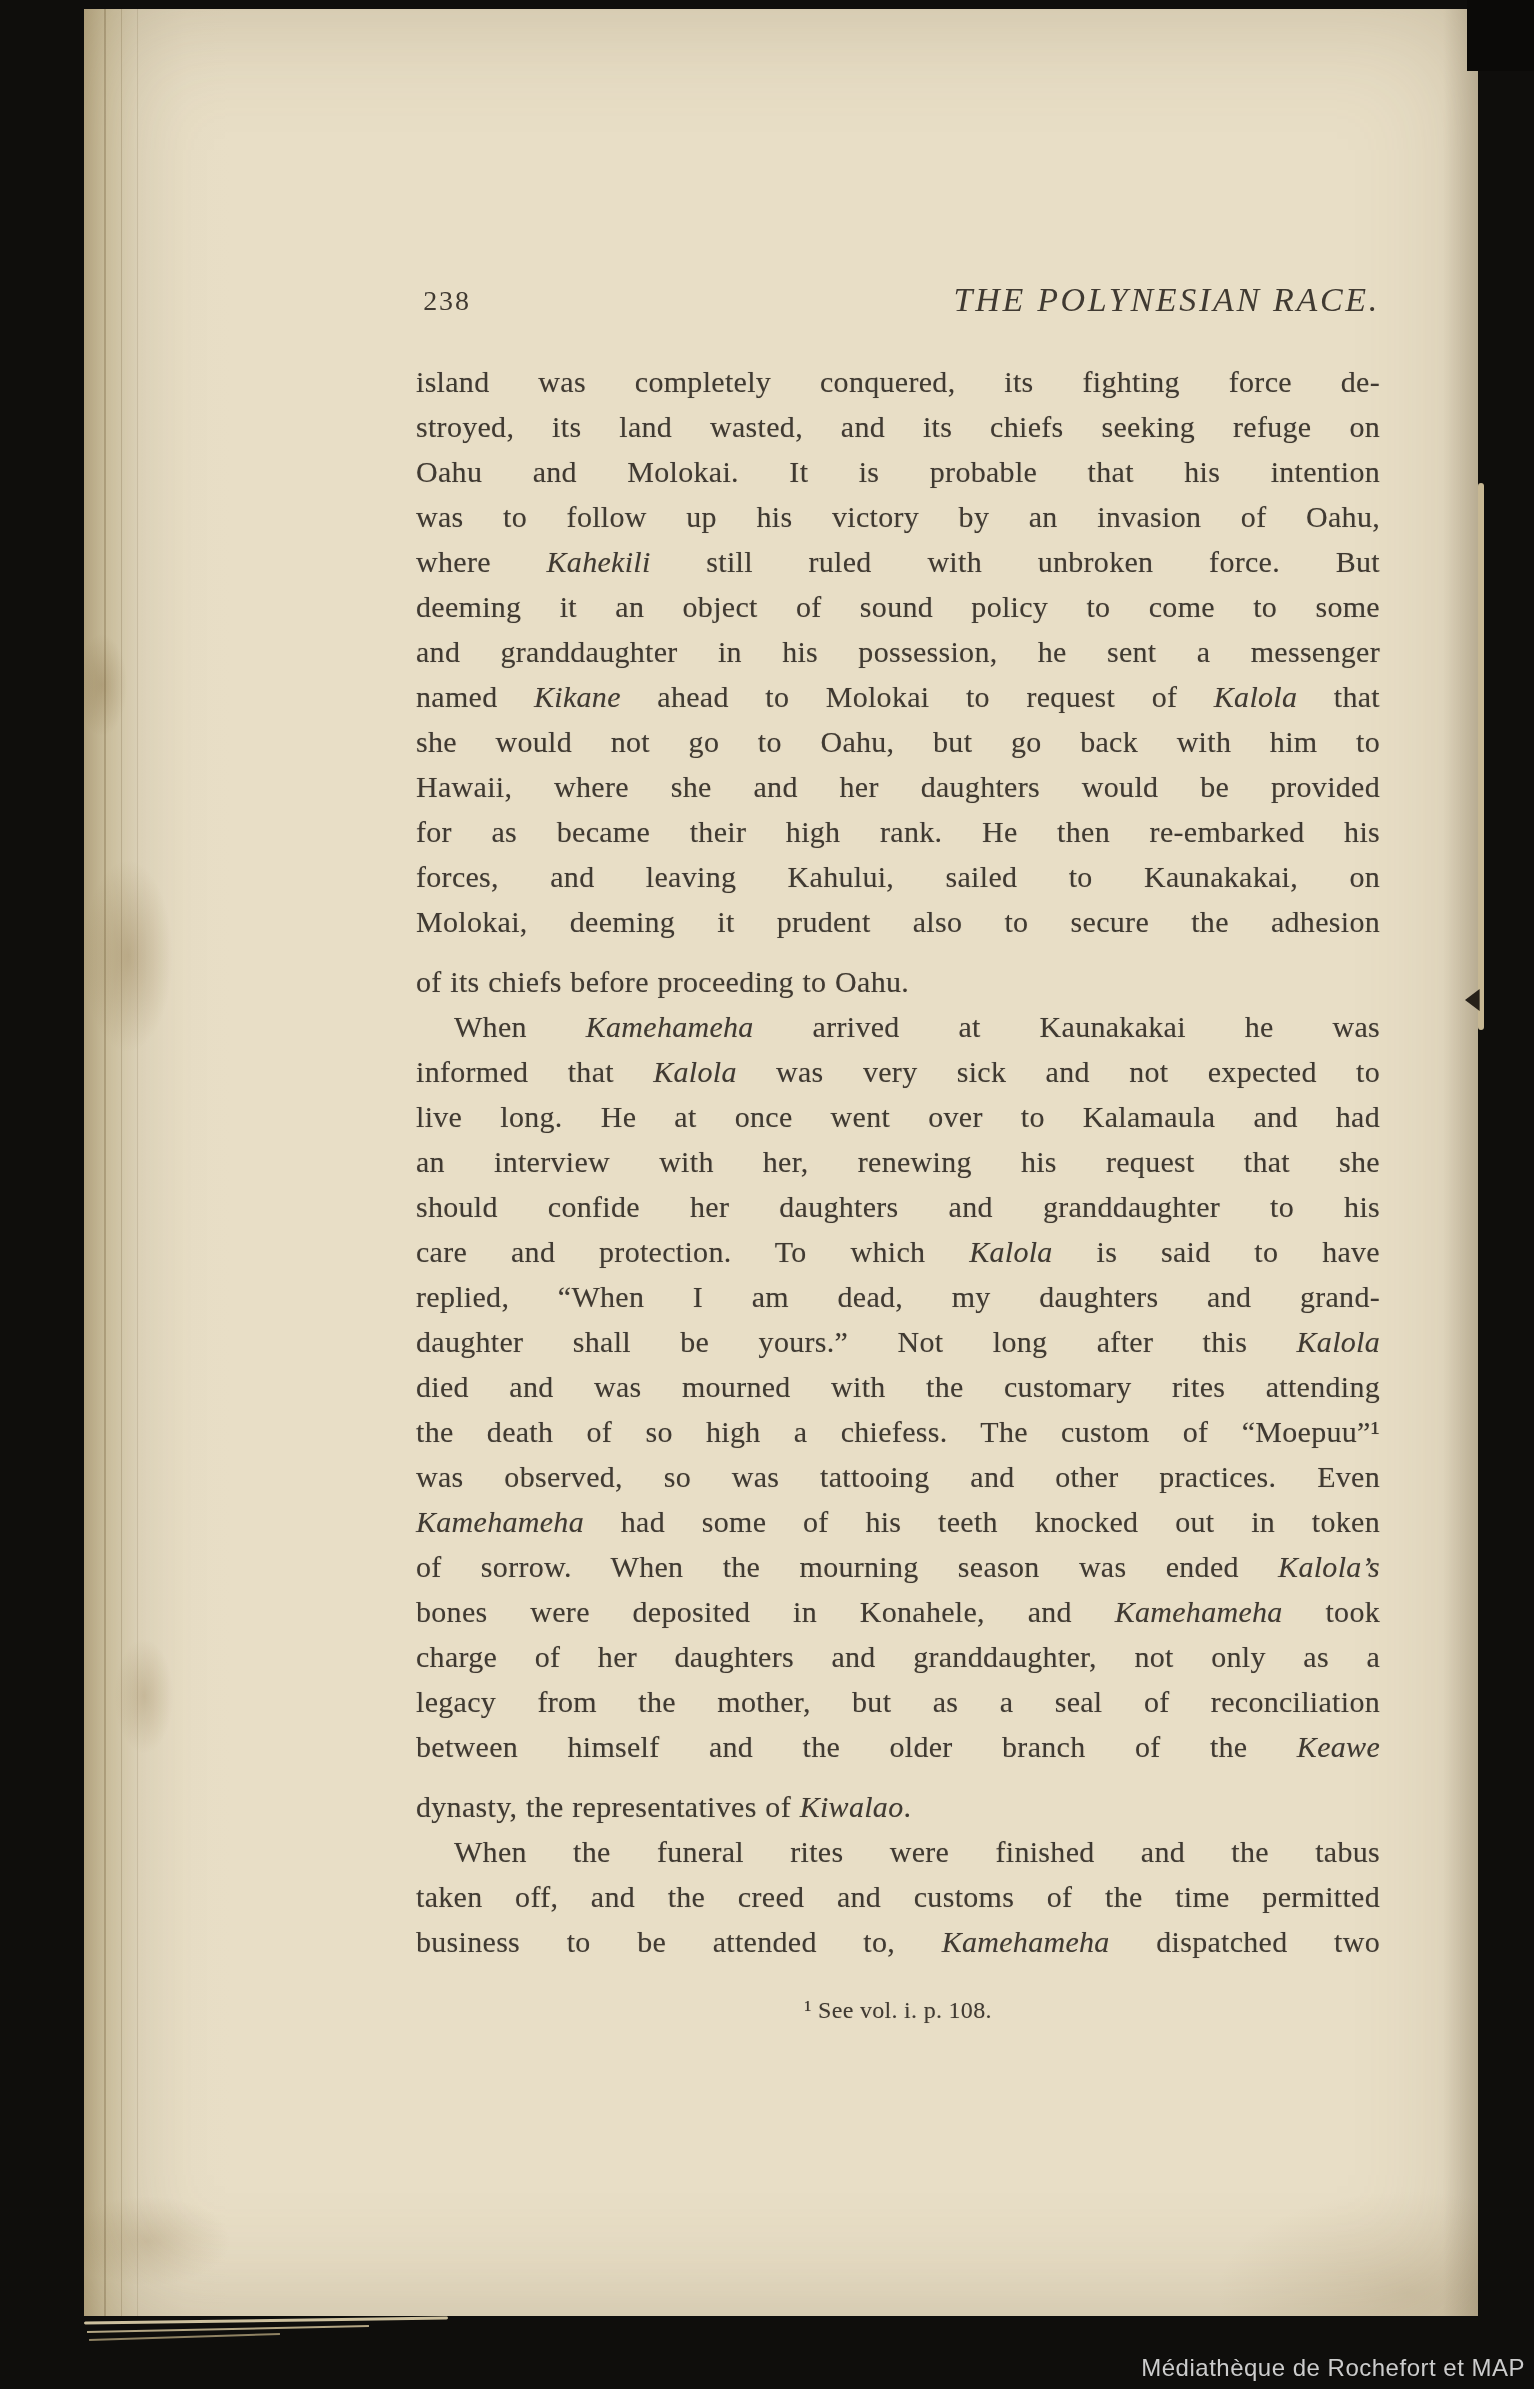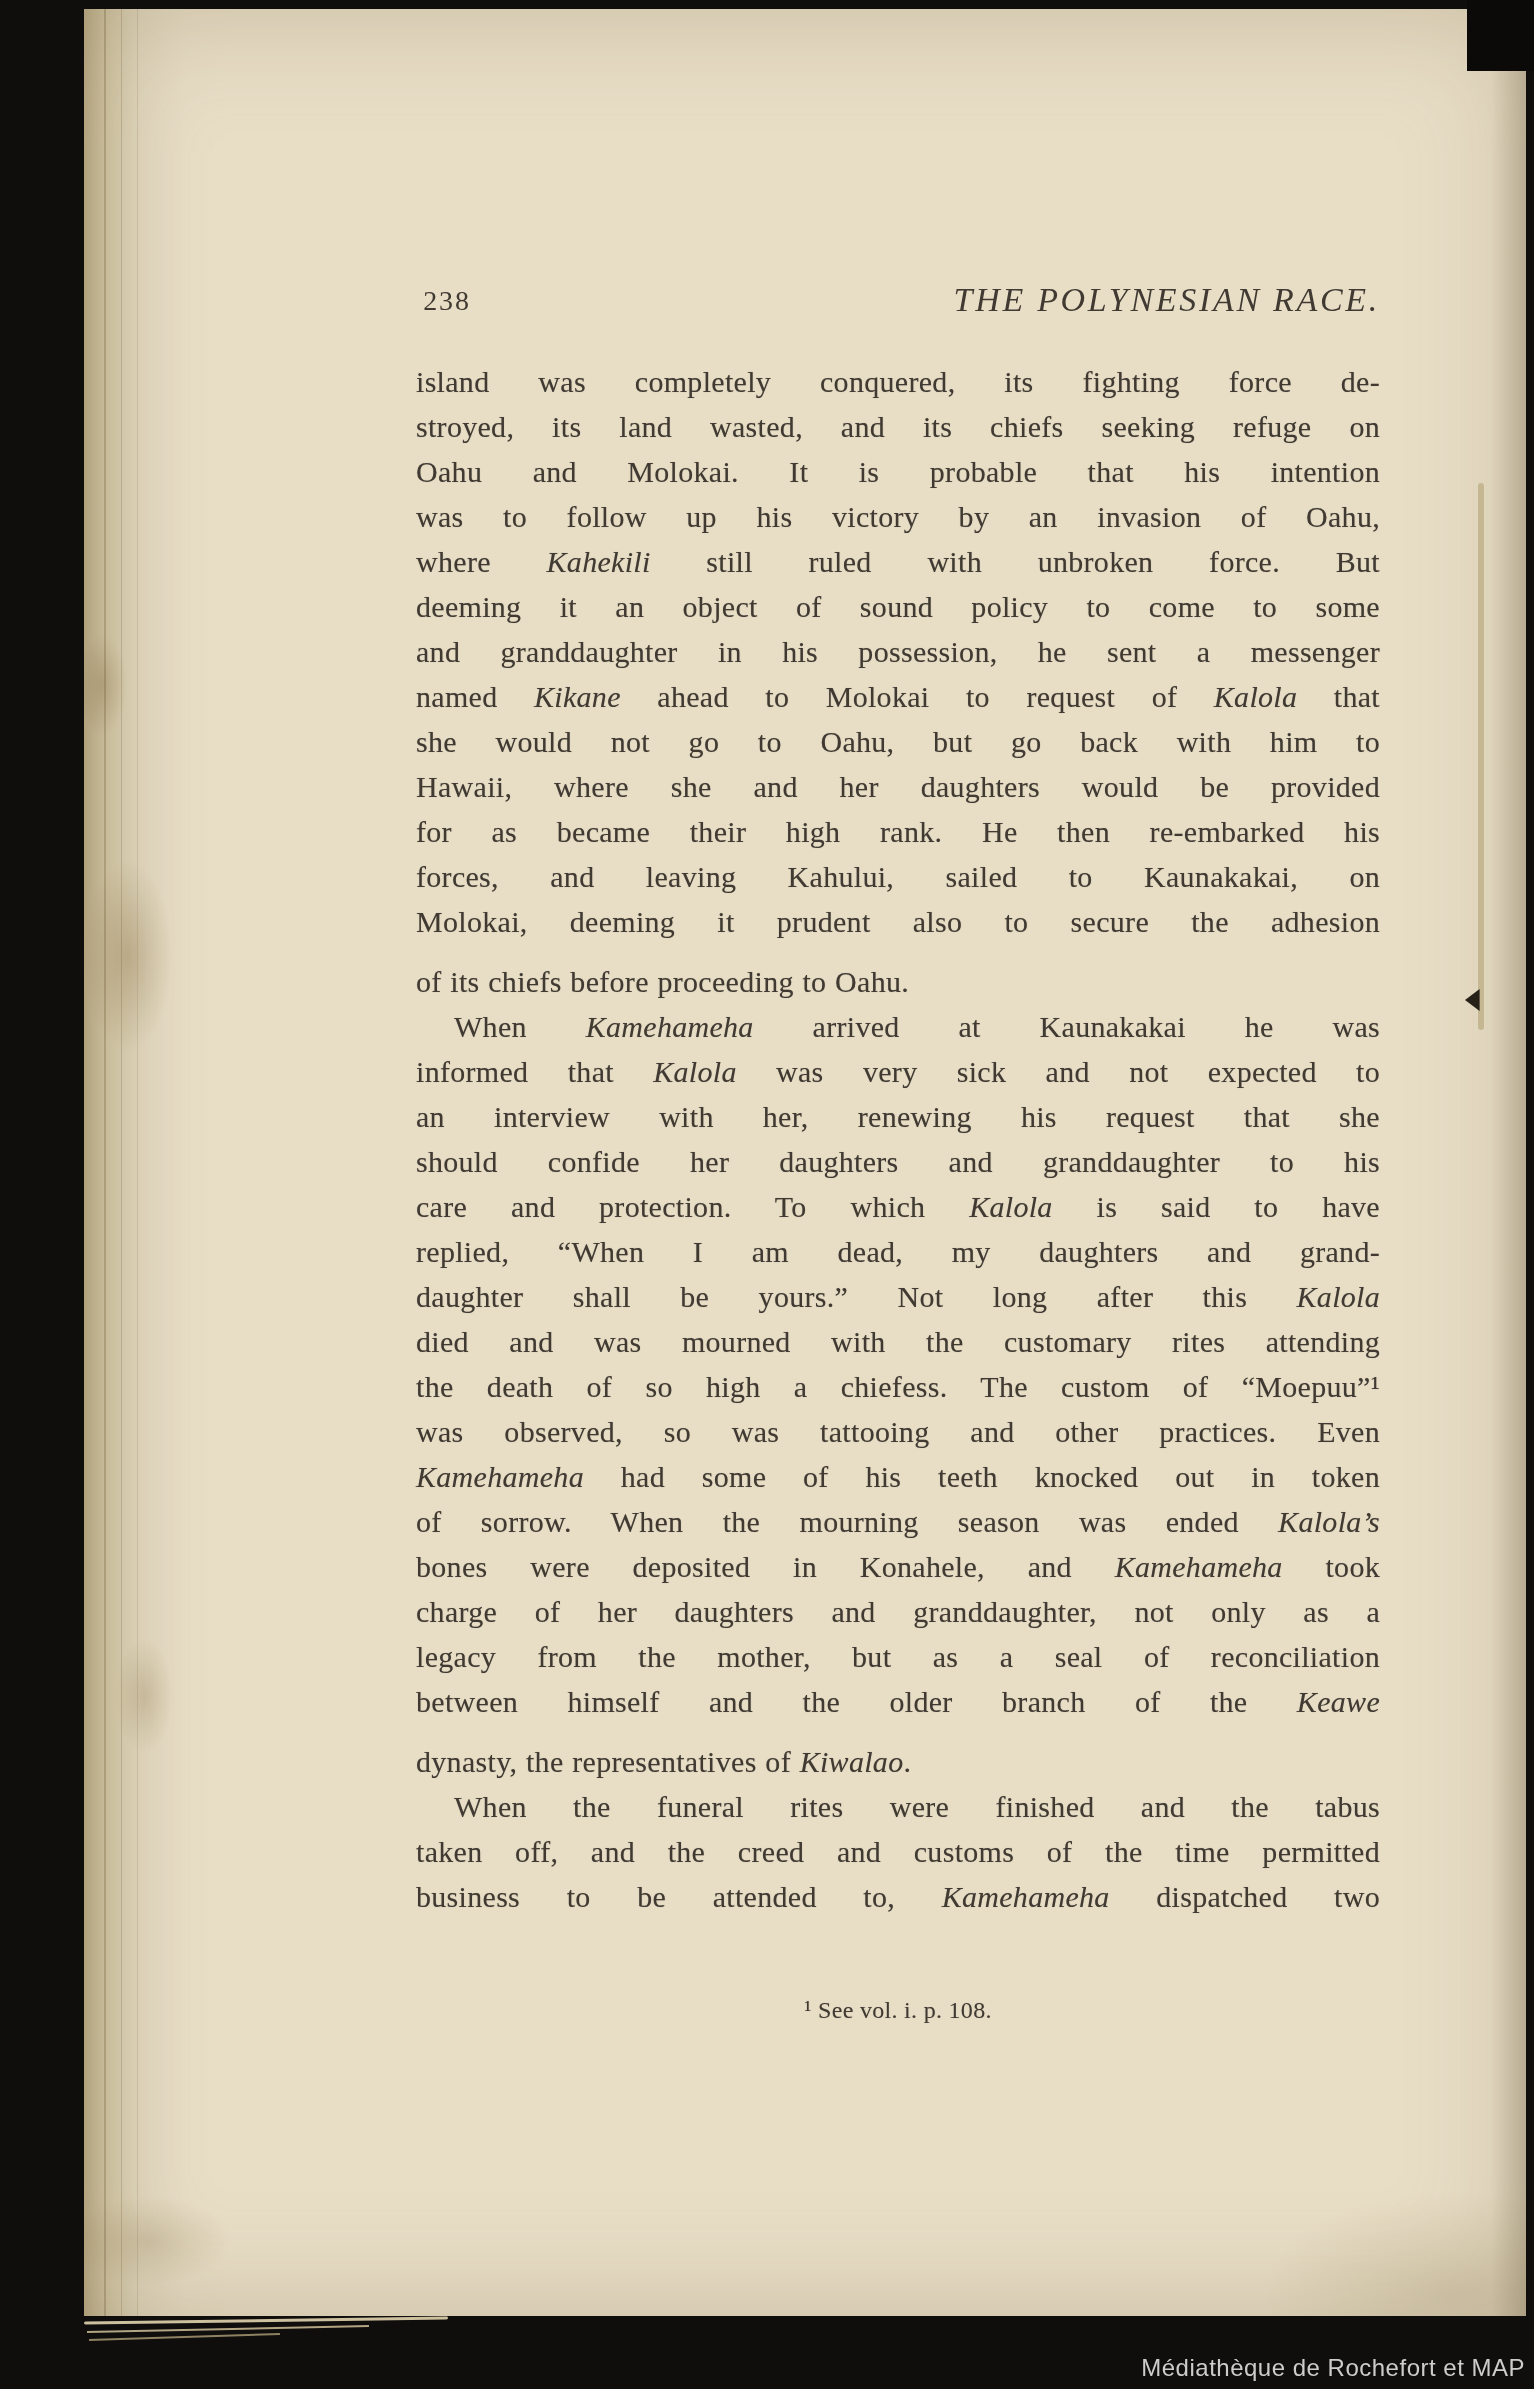--- a/index.html
+++ b/index.html
@@ -8,21 +8,20 @@
   .paper{position:absolute;left:84px;top:9px;width:1394px;height:2307px;
     background:
       radial-gradient(ellipse 64px 137px at 44px 947px, rgba(138,112,66,0.35), rgba(138,112,66,0) 70%),
       radial-gradient(ellipse 42px 82px at 60px 1687px, rgba(138,112,66,0.26), rgba(138,112,66,0) 70%),
       radial-gradient(ellipse 36px 73px at 18px 676px, rgba(130,105,60,0.30), rgba(130,105,60,0) 70%),
       radial-gradient(ellipse 118px 64px at 64px 2232px, rgba(138,112,66,0.22), rgba(138,112,66,0) 70%),
       radial-gradient(ellipse 273px 146px at 95% 99%, rgba(130,105,60,0.18), rgba(130,105,60,0) 70%),
       linear-gradient(270deg, rgba(70,55,30,0.22), rgba(70,55,30,0) 35px),
       linear-gradient(90deg, #bdae8a 0px, #d3c7a6 22px, #e1d7be 56px, #e7ddc5 102px, var(--paper,#e8dec6) 146px);
     box-shadow: inset 0 0 118px rgba(112,92,56,0.28);
-    padding-left: 48px;
   }
   .edge-lines{position:absolute;left:12.8px;top:0;bottom:0;width:55px;pointer-events:none;
     background:linear-gradient(90deg, transparent 0 7.3px, rgba(100,80,45,0.28) 7.3px 9px, transparent 9px 24px,
       rgba(100,80,45,0.22) 24px 24.6px, transparent 24.6px 40px, rgba(100,80,45,0.15) 40px 41px, transparent 41px);}
   .page-head{position:absolute;left:332px;top:270px;width:964px;height:42px;color:var(--ink,#403a32);}
   .page-number{position:absolute;left:7.3px;top:5.5px;font-size:28px;letter-spacing:1.8px;}
   .running-title{position:absolute;left:0;right:0;top:1.8px;text-align:right;font-style:italic;
     font-size:34px;letter-spacing:2.7px;}
   .text-block{position:absolute;left:332px;top:350px;width:964px;color:var(--ink,#403a32);}
   .paragraph{margin:0;}
@@ -68,20 +67,21 @@
           <div class="line"><span>she would not go to Oahu, but go back with him to</span></div>
           <div class="line"><span>Hawaii, where she and her daughters would be provided</span></div>
           <div class="line"><span>for as became their high rank. He then re-embarked his</span></div>
           <div class="line"><span>forces, and leaving Kahului, sailed to Kaunakakai, on</span></div>
           <div class="line"><span>Molokai, deeming it prudent also to secure the adhesion</span></div>
           <div class="line last"><span>of its chiefs before proceeding to Oahu.</span></div>
         </div>
         <div class="paragraph">
           <div class="line indent"><span>When </span><span class="it">Kamehameha</span><span> arrived at Kaunakakai he was</span></div>
           <div class="line"><span>informed that </span><span class="it">Kalola</span><span> was very sick and not expected to</span></div>
+          <div class="line"><span>live long. He at once went over to Kalamaula and had</span></div>
           <div class="line"><span>an interview with her, renewing his request that she</span></div>
           <div class="line"><span>should confide her daughters and granddaughter to his</span></div>
           <div class="line"><span>care and protection. To which </span><span class="it">Kalola</span><span> is said to have</span></div>
           <div class="line"><span>replied, “When I am dead, my daughters and grand-</span></div>
           <div class="line"><span>daughter shall be yours.” Not long after this </span><span class="it">Kalola</span></div>
           <div class="line"><span>died and was mourned with the customary rites attending</span></div>
           <div class="line"><span>the death of so high a chiefess. The custom of “Moepuu”¹</span></div>
           <div class="line"><span>was observed, so was tattooing and other practices. Even</span></div>
           <div class="line"><span class="it">Kamehameha</span><span> had some of his teeth knocked out in token</span></div>
           <div class="line"><span>of sorrow. When the mourning season was ended </span><span class="it">Kalola’s</span></div>

